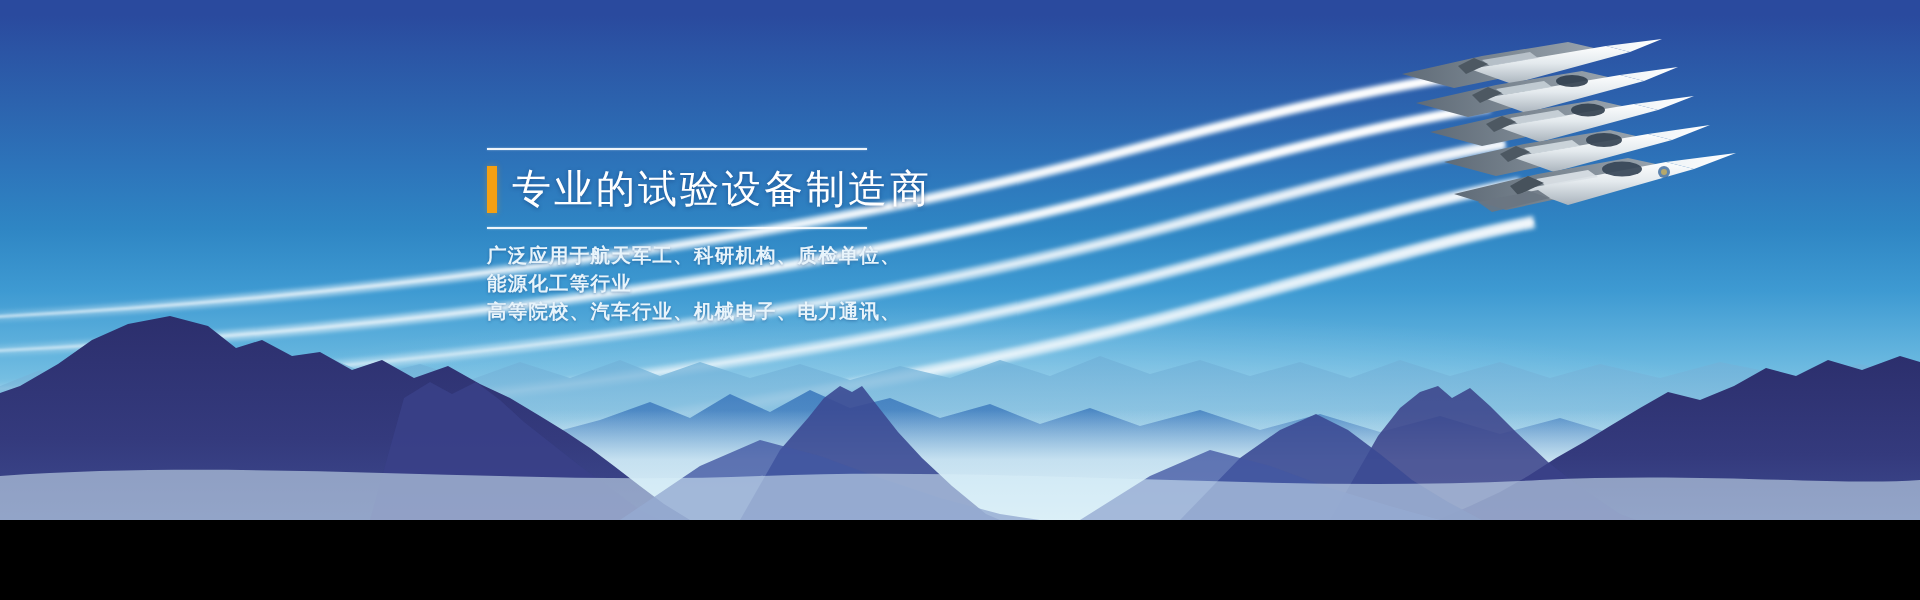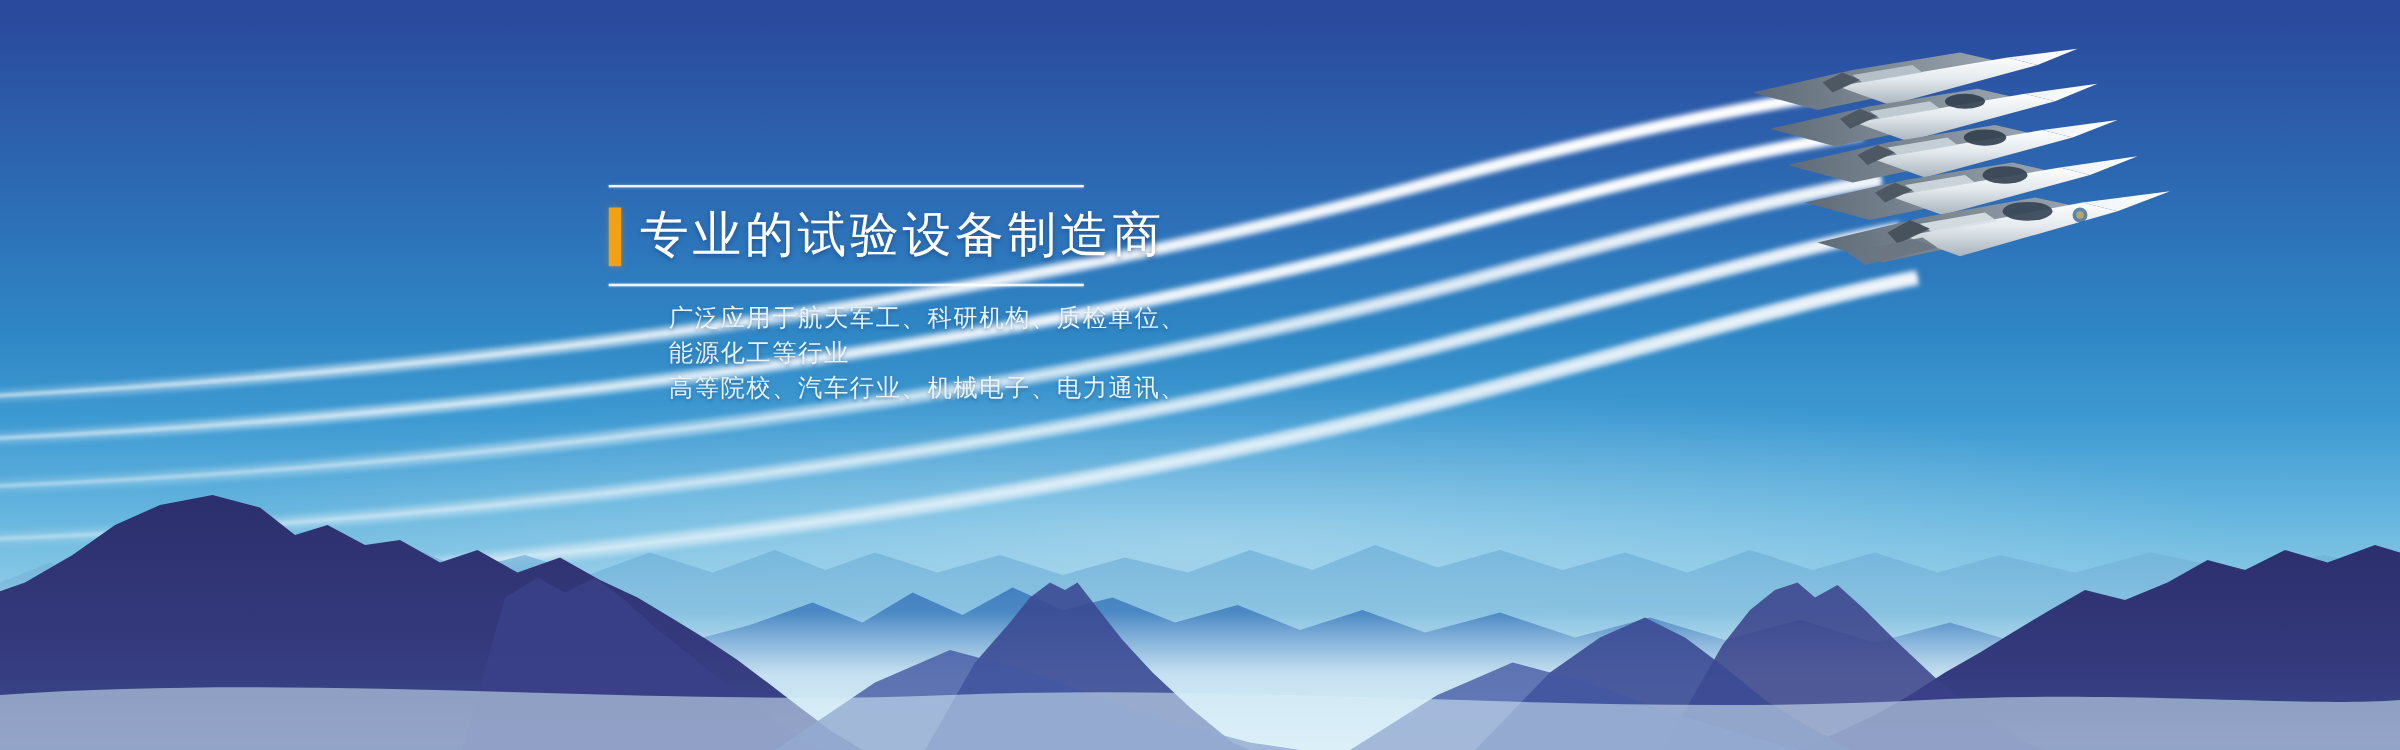--- a/index.html
+++ b/index.html
@@ -1,17 +1,17 @@
 <!DOCTYPE html>
 <html><head>
 <meta charset="utf-8">
 <title>Banner</title>
 <style>
   html,body{margin:0;padding:0;background:#000;}
-  .stage{position:relative;width:1920px;height:600px;overflow:hidden;
+  .stage{position:relative;width:1920px;height:520px;overflow:hidden;
          font-family:"Liberation Sans","DejaVu Sans",sans-serif;}
 
   
   .sky{position:absolute;inset:0;
        background:linear-gradient(to bottom,
          #2a4a9e 0%, #2a4a9e 3%, #2b55a5 10%, #2c63ae 20%,
          #2d74ba 32%, #2f86c4 44%, #3e9ad2 56%, #63b4de 68%,
          #8ccbe7 79%, #a6dbee 88%, #b7e3f1 96%, #bfe6f2 100%);}
   
   .sky-glow{position:absolute;left:0;right:0;top:300px;height:220px;
@@ -35,22 +35,22 @@
   .rule{height:2px;background:rgba(255,255,255,.92);width:380px;
         box-shadow:0 0 2px rgba(255,255,255,.5);}
   .rule.bottom{margin-top:0;}
   .headline-row{display:flex;align-items:center;height:58px;margin:10px 0 9px 0;}
   .accent-bar{width:10px;height:47px;background:#f5a012;flex:0 0 auto;
        box-shadow:0 0 6px rgba(245,160,18,.35);}
   .headline{margin-left:15px;color:#ffffff;font-size:39px;line-height:46px;
        letter-spacing:3px;font-weight:500;white-space:nowrap;
        text-shadow:0 1px 4px rgba(10,40,95,.45);}
   .subtitle{margin-top:12px;color:#e8f4fb;font-size:19.5px;line-height:28px;
-       letter-spacing:1.2px;font-weight:400;
-       text-shadow:0 1px 3px rgba(10,50,110,.40);margin-left:48px;}
+       letter-spacing:1.2px;font-weight:700;
+       text-shadow:0 1px 3px rgba(10,50,110,.40);}
   .subtitle div{white-space:nowrap;}
 </style>
 </head>
 <body>
 
 <div class="stage">
 
   <div class="sky"></div>
   <div class="sky-glow"></div>
 

